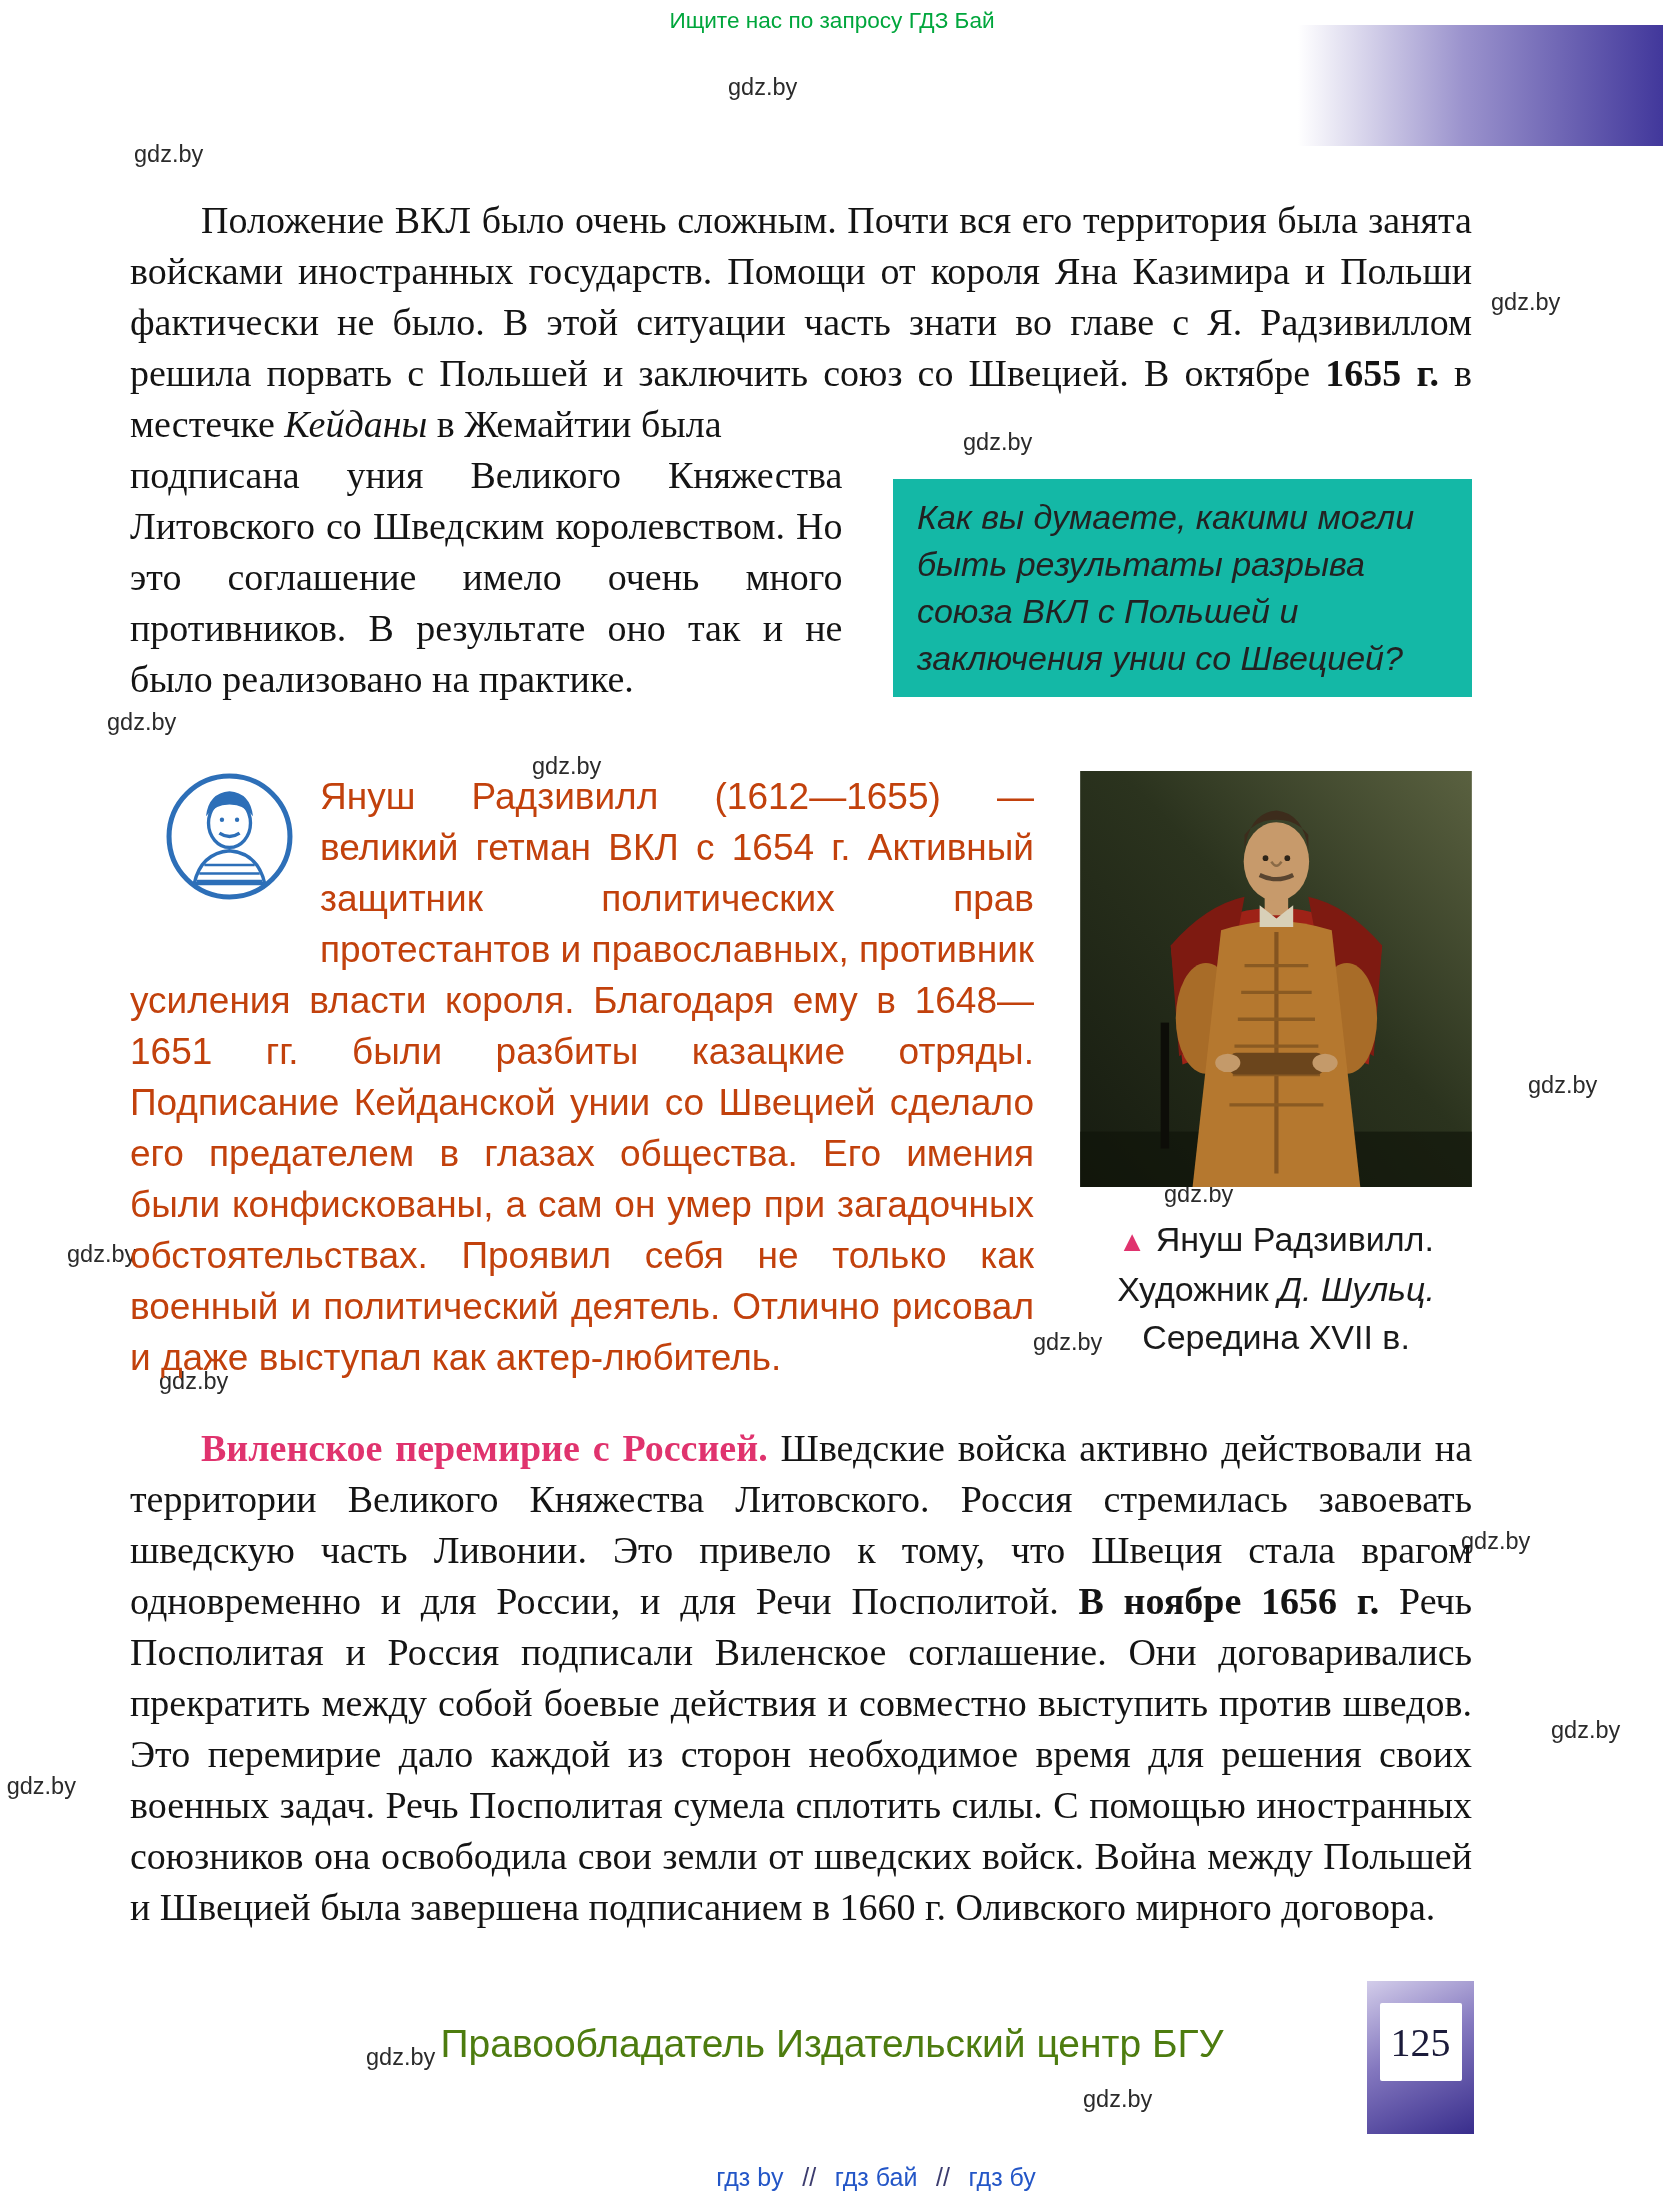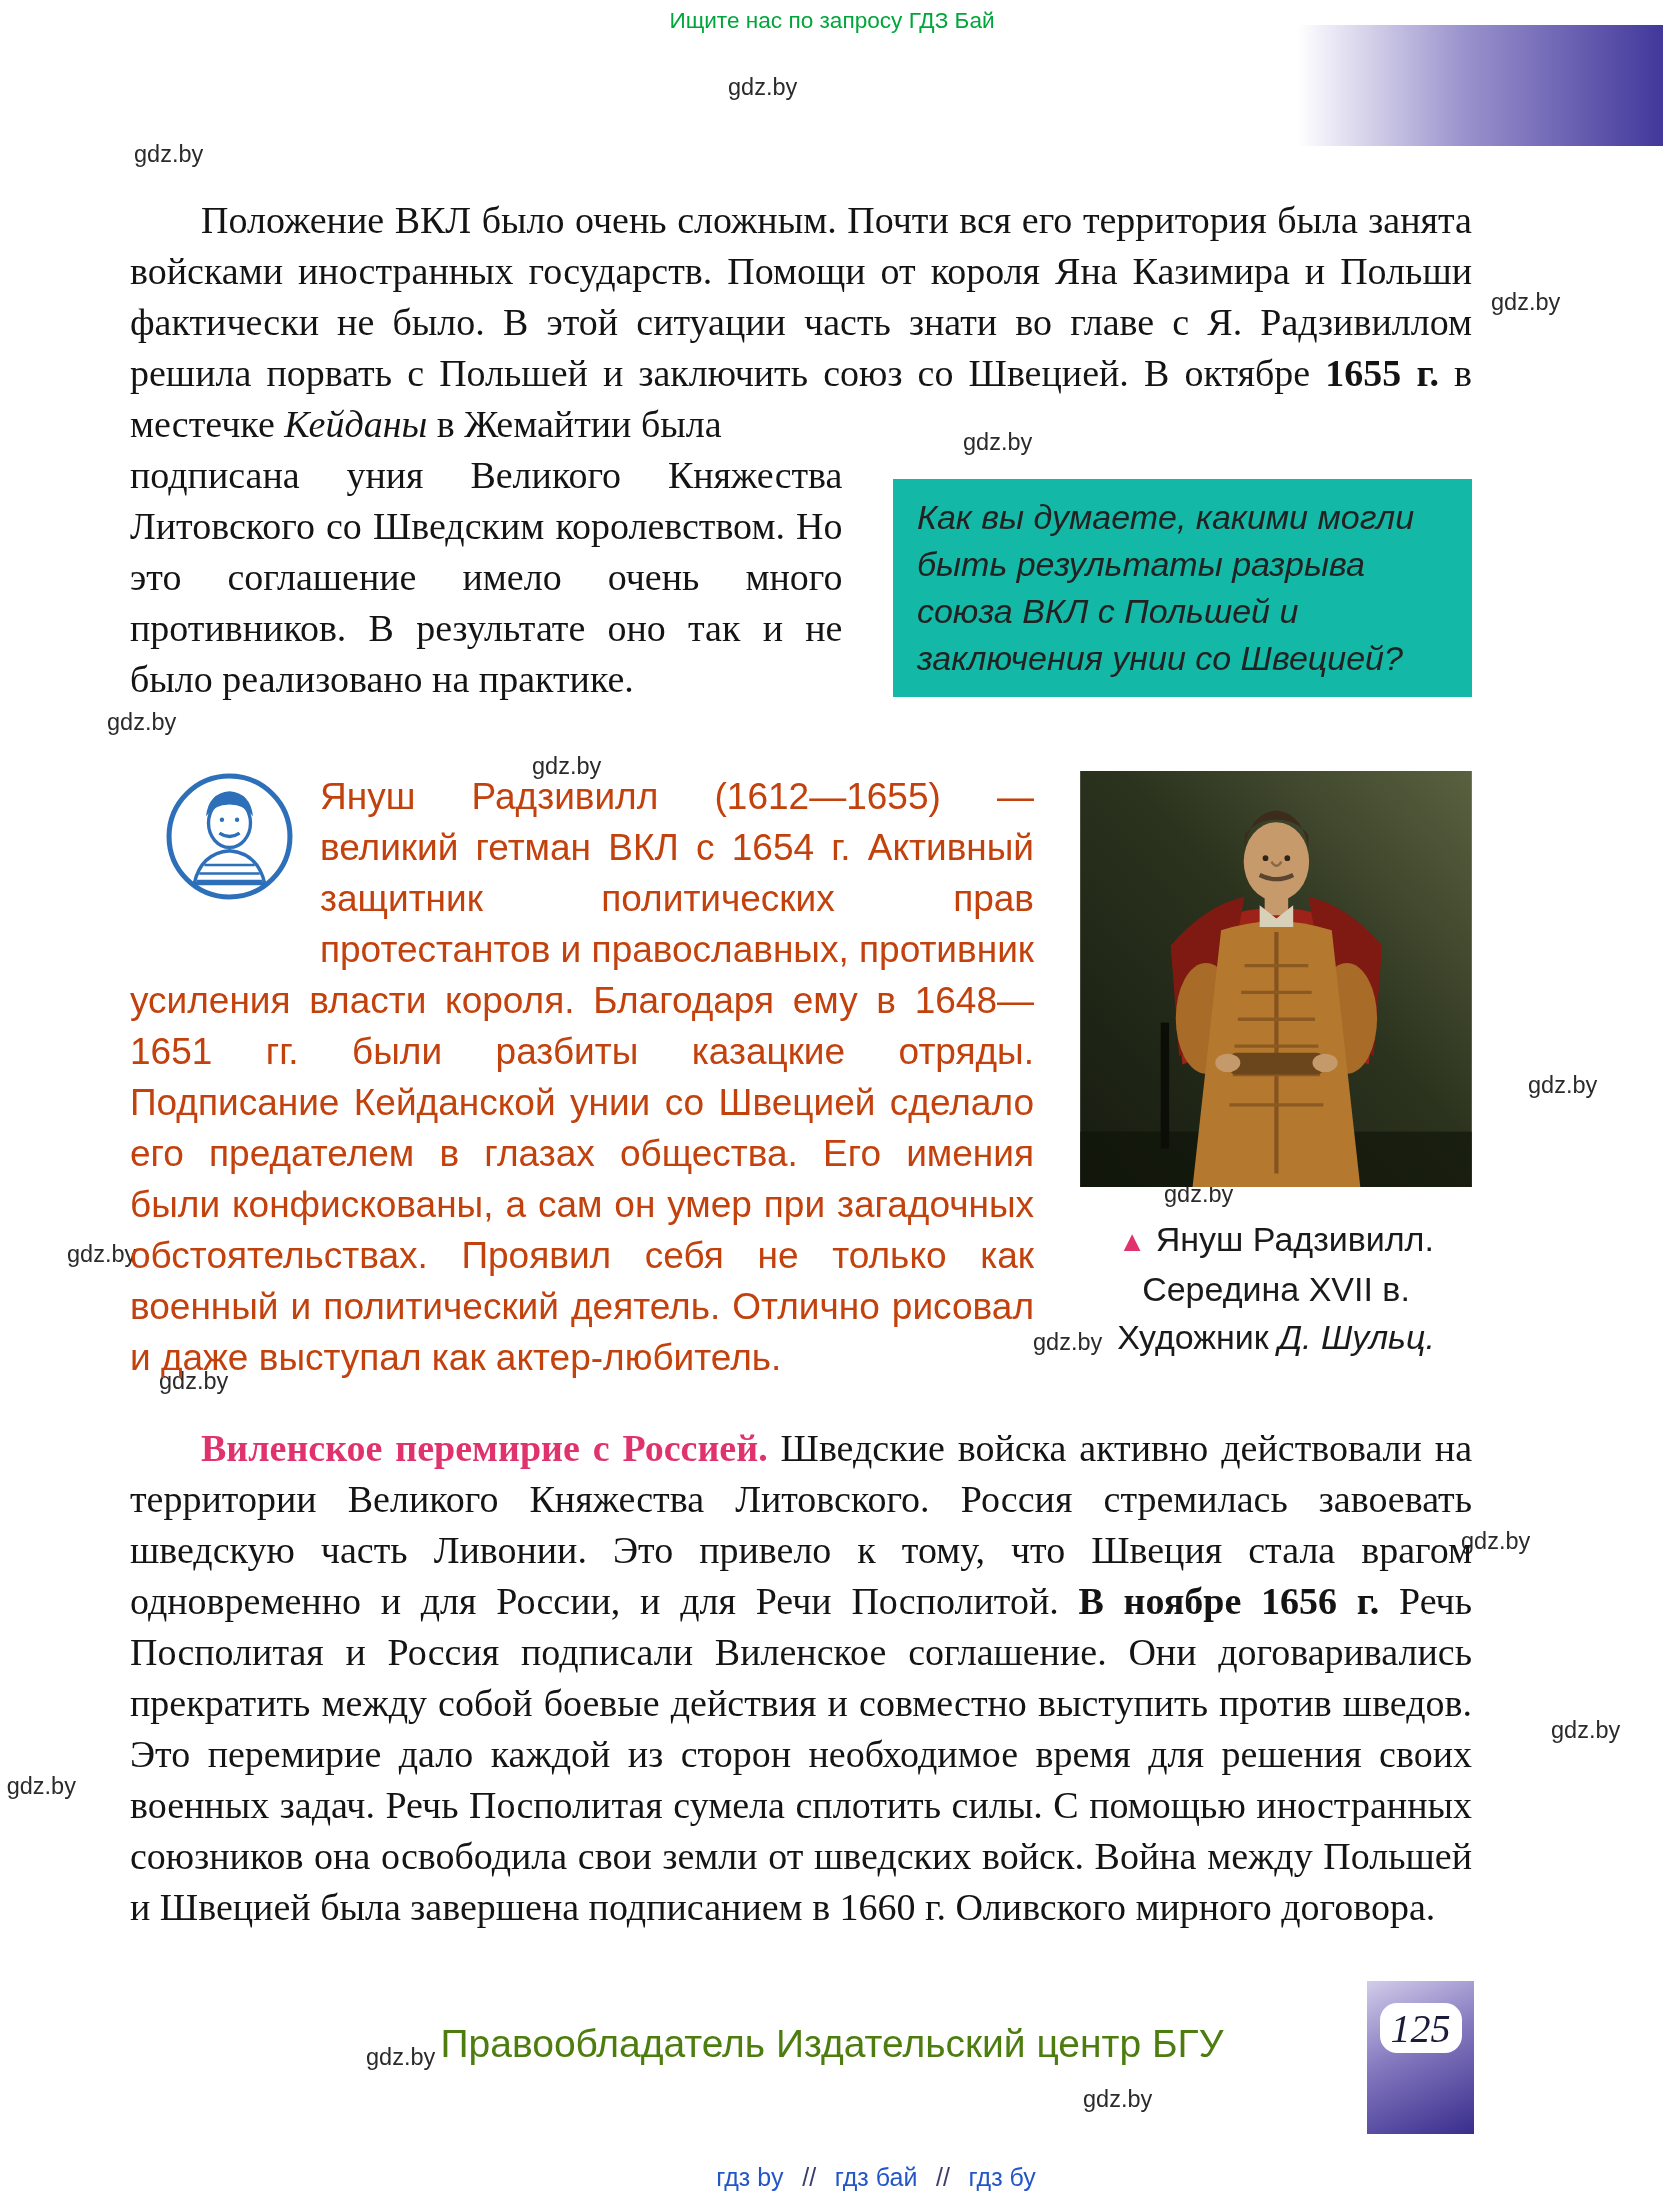--- a/index.html
+++ b/index.html
@@ -97,26 +97,26 @@
     font-size: 39px; color: #4d7c0f;
   }
 
   .page-num-box {
     position: absolute; left: 1367px; top: 1981px;
     width: 107px; height: 153px;
     background: linear-gradient(155deg, #d3cdea 0%, #8478bf 45%, #382d8c 100%);
   }
   .page-num-label {
     margin: 22px auto 0;
-    width: 82px; height: 50px;
+    width: 82px; height: 78px;
     background: #ffffff;
-    border-radius: 17px;
+    border-radius: 2px;
     display: flex; align-items: center; justify-content: center;
     font-family: "Liberation Serif", serif;
-    font-size: 40px; color: #1b1b3a; font-style: italic;
+    font-size: 40px; color: #1b1b3a;
   }
 
   .footer-links {
     position: absolute; top: 2163px; left: 0; width: 100%;
     text-align: center;
     font-family: "Liberation Sans", sans-serif;
     font-size: 25px;
     margin-left: 44px;
   }
   .footer-links .flink { color: #2356c7; cursor: pointer; }
@@ -210,22 +210,22 @@
           <ellipse cx="234" cy="108" rx="39" ry="47" fill="#c79a6b"></ellipse>
           <path d="M196,94 Q202,50 234,47 Q266,50 272,94 L272,76 Q258,58 234,58 Q210,58 196,76 Z" fill="#3d2c1c"></path>
           <path d="M214,124 Q234,134 254,124" stroke="#5a4530" stroke-width="5" fill="none"></path>
           <circle cx="221" cy="104" r="3.4" fill="#2e2418"></circle>
           <circle cx="247" cy="104" r="3.4" fill="#2e2418"></circle>
           <path d="M228,108 q6,10 12,0" stroke="#8a6a46" stroke-width="3" fill="none"></path>
         </svg>
 
         <div class="caption">
           <div><span class="tri">▲</span> <span>Януш Радзивилл.</span></div>
+          <div><span>Художник </span><i>Д. Шульц.</i></div>
           <div>Середина XVII в.</div>
-          <div><span>Художник </span><i>Д. Шульц.</i></div>
         </div>
       </div>
     </div>
 
     <p class="body-text indent section2">
       <b class="heading-pink">Виленское перемирие с Россией.</b><span> Шведские войска активно действовали на территории Великого Княжества Литовского. Россия стремилась завоевать шведскую часть Ливонии. Это привело к тому, что Швеция стала врагом одновременно и для России, и для Речи Посполитой. </span><b class="date">В ноябре 1656 г.</b><span> Речь Посполитая и Россия подписали Виленское соглашение. Они договаривались прекратить между собой боевые действия и совместно выступить против шведов. Это перемирие дало каждой из сторон необходимое время для решения своих военных задач. Речь Посполитая сумела сплотить силы. С помощью иностранных союзников она освободила свои земли от шведских войск. Война между Польшей и Швецией была завершена подписанием в 1660 г. Оливского мирного договора.</span>
     </p>
 
   </div>
 

